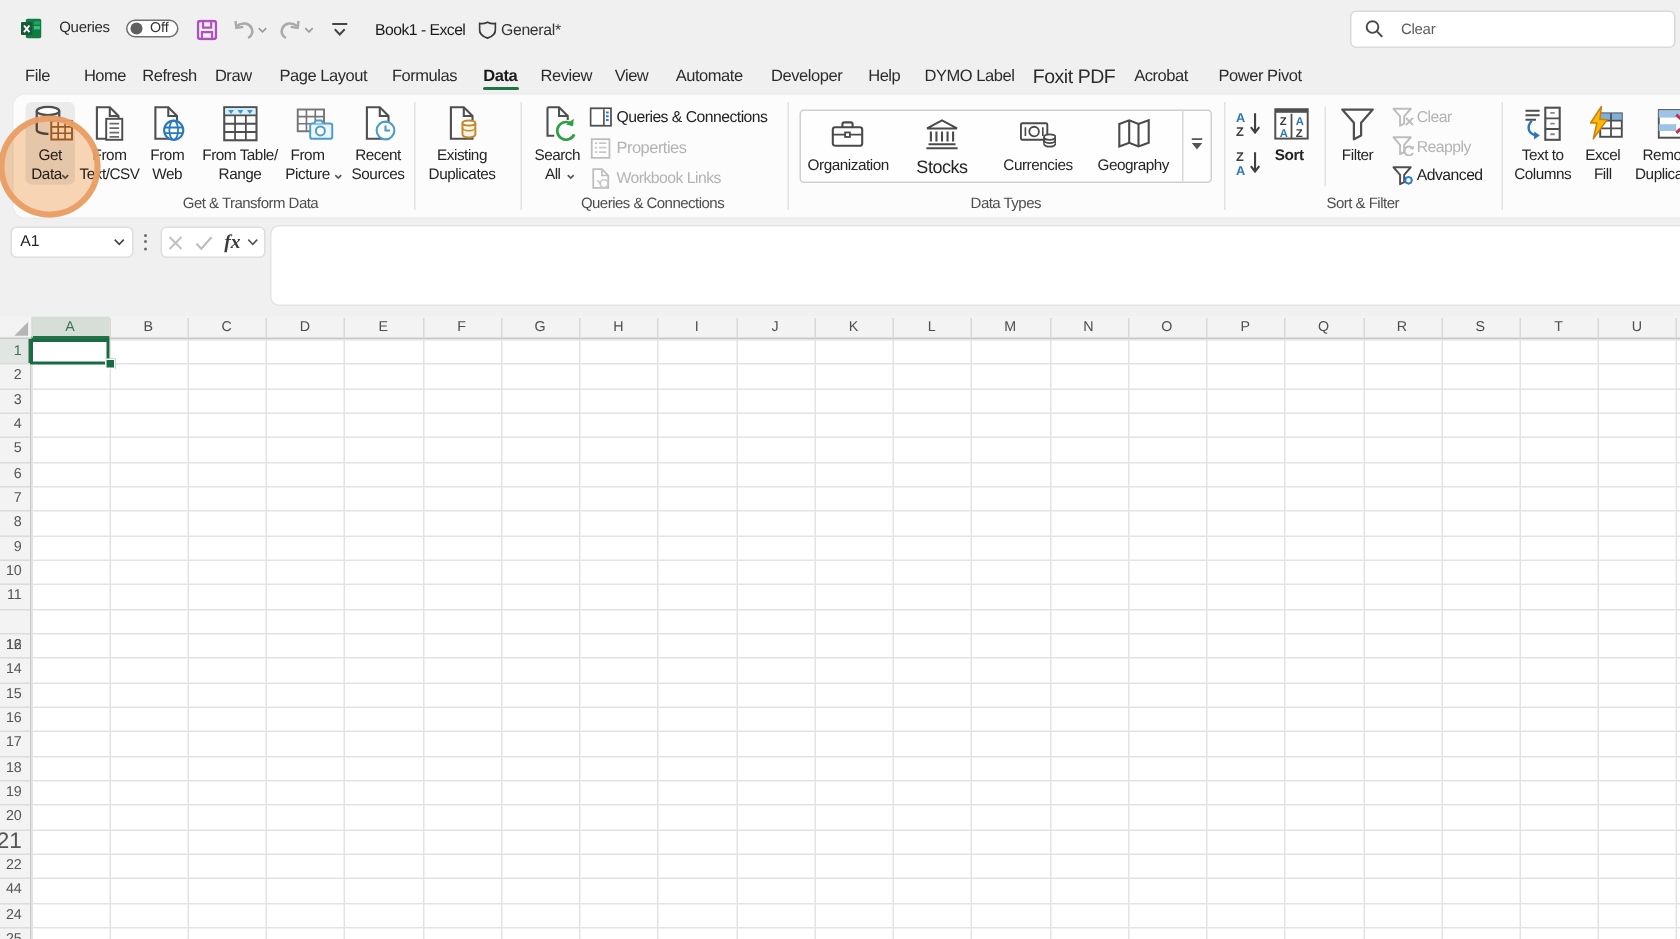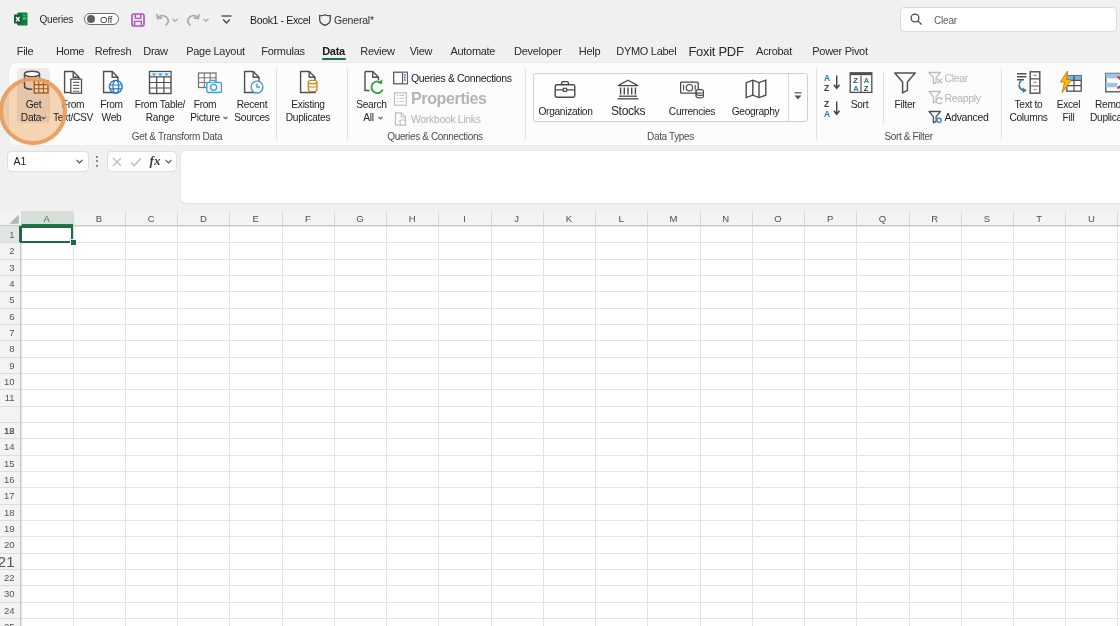--- a/index.html
+++ b/index.html
@@ -71,21 +71,21 @@
     <div style="position:absolute;left:774px;top:51px;transform:translate(-50%,-50%);font-size:11px;color:#2b2b2b;font-weight:400;letter-spacing:-0.3px;white-space:nowrap;z-index:1">Acrobat</div>
     <div style="position:absolute;left:840px;top:51px;transform:translate(-50%,-50%);font-size:11px;color:#2b2b2b;font-weight:400;letter-spacing:-0.3px;white-space:nowrap;z-index:1">Power Pivot</div>
     <div style="position:absolute;left:322px;top:57.8px;width:23.5px;height:2.4px;background:#217346;border-radius:2px"></div>
     <div style="position:absolute;left:8px;top:62px;width:1112px;height:84px;background:#fcfcfc;border:1px solid #ebebeb;border-right:none;border-radius:9px 0 0 9px;box-sizing:border-box"></div>
     <div style="position:absolute;left:276px;top:68px;width:1px;height:72px;background:#e2e2e2"></div>
     <div style="position:absolute;left:346.5px;top:68px;width:1px;height:72px;background:#e2e2e2"></div>
     <div style="position:absolute;left:525px;top:68px;width:1px;height:72px;background:#e2e2e2"></div>
     <div style="position:absolute;left:815.5px;top:68px;width:1px;height:72px;background:#e2e2e2"></div>
     <div style="position:absolute;left:1001px;top:68px;width:1px;height:72px;background:#e2e2e2"></div>
     <div style="position:absolute;left:883px;top:71px;width:1px;height:53px;background:#e2e2e2"></div>
-    <div style="position:absolute;left:177px;top:135.5px;transform:translate(-50%,-50%);font-size:10px;color:#4d4d4d;font-weight:400;letter-spacing:-0.35px;white-space:nowrap;z-index:1">Get &amp; Transform Data</div>
+    <div style="position:absolute;left:167px;top:135.5px;transform:translate(-50%,-50%);font-size:10px;color:#4d4d4d;font-weight:400;letter-spacing:-0.35px;white-space:nowrap;z-index:1">Get &amp; Transform Data</div>
     <div style="position:absolute;left:435px;top:135.5px;transform:translate(-50%,-50%);font-size:10px;color:#4d4d4d;font-weight:400;letter-spacing:-0.35px;white-space:nowrap;z-index:1">Queries &amp; Connections</div>
     <div style="position:absolute;left:670.5px;top:135.5px;transform:translate(-50%,-50%);font-size:10px;color:#4d4d4d;font-weight:400;letter-spacing:-0.35px;white-space:nowrap;z-index:1">Data Types</div>
     <div style="position:absolute;left:908.5px;top:135.5px;transform:translate(-50%,-50%);font-size:10px;color:#4d4d4d;font-weight:400;letter-spacing:-0.35px;white-space:nowrap;z-index:1">Sort &amp; Filter</div>
     <div style="position:absolute;left:17px;top:67.5px;width:32.5px;height:55px;background:#ebebeb;border-radius:4px"></div>
     <svg style="position:absolute;left:22px;top:70px" width="27" height="27" viewBox="0 0 27 27" fill="none">
       <path d="M2.5 4 V16.6 C2.5 18 5.6 19.2 9.5 19.2 L10.3 19.2" stroke="#4f4f4f" stroke-width="1.5"></path>
       <path d="M17.5 4 V9.2" stroke="#4f4f4f" stroke-width="1.5"></path>
       <ellipse cx="10" cy="4" rx="7.5" ry="2.7" fill="#fff" stroke="#4f4f4f" stroke-width="1.5"></ellipse>
       <rect x="12.2" y="10.6" width="13.8" height="12.4" fill="#fdf4e7" stroke="#9c6b2f" stroke-width="1.3"></rect>
       <path d="M12.2 14.6 H26 M12.2 18.8 H26 M16.8 10.6 V23 M21.4 10.6 V23" stroke="#9c6b2f" stroke-width="1.1"></path>
@@ -164,21 +164,21 @@
       <rect x="0.7" y="1.2" width="13.6" height="11.6" fill="#fff" stroke="#4f4f4f" stroke-width="1.2"></rect>
       <rect x="9.3" y="1.8" width="4.4" height="10.4" fill="#fff"></rect>
       <path d="M9.6 1.8 V12.4" stroke="#4f4f4f" stroke-width="1.1"></path>
       <path d="M11 4 h1.8 M11 6.5 h1.8 M11 9 h1.8" stroke="#2b7cd3" stroke-width="1.3"></path>
     </svg>
     <div style="position:absolute;left:411px;top:78px;transform:translate(0,-50%);font-size:10.5px;color:#222;font-weight:400;letter-spacing:-0.35px;white-space:nowrap;z-index:1">Queries &amp; Connections</div>
     <svg style="position:absolute;left:392.5px;top:91.5px" width="15" height="14" viewBox="0 0 15 14" fill="none">
       <rect x="1.5" y="0.8" width="11.8" height="12.4" fill="#fff" stroke="#bdbdbd" stroke-width="1.2"></rect>
       <path d="M3.6 3.4 h1.6 M6.4 3.4 h4.8 M3.6 6.4 h1.6 M6.4 6.4 h4.8 M3.6 9.4 h1.6 M6.4 9.4 h4.8" stroke="#c7c7c7" stroke-width="1.1"></path>
     </svg>
-    <div style="position:absolute;left:411px;top:98.5px;transform:translate(0,-50%);font-size:16px;color:#b3b3b3;font-weight:700;letter-spacing:-0.35px;white-space:nowrap;z-index:1">Properties</div>
+    <div style="position:absolute;left:411px;top:98.5px;transform:translate(0,-50%);font-size:11px;color:#b3b3b3;font-weight:400;letter-spacing:-0.35px;white-space:nowrap;z-index:1">Properties</div>
     <svg style="position:absolute;left:392.5px;top:111.5px" width="15" height="14" viewBox="0 0 15 14" fill="none">
       <path d="M2.5 0.8 H8.3 L12.5 5 V13.2 H2.5 Z" fill="#fff" stroke="#bdbdbd" stroke-width="1.2"></path>
       <path d="M8.3 0.8 V5 H12.5" stroke="#bdbdbd" stroke-width="1.1"></path>
       <circle cx="9.7" cy="10.4" r="2.6" stroke="#c7c7c7" stroke-width="1.1" fill="#fff"></circle>
       <path d="M5.2 8.2 l2.4 2.4" stroke="#c7c7c7" stroke-width="1.1"></path>
     </svg>
     <div style="position:absolute;left:411px;top:118.5px;transform:translate(0,-50%);font-size:10.5px;color:#b3b3b3;font-weight:400;letter-spacing:-0.35px;white-space:nowrap;z-index:1">Workbook Links</div>
     <div style="position:absolute;left:533px;top:72.5px;width:274.5px;height:49px;background:#fefefe;border:1px solid #cfcfcf;border-radius:3px;box-sizing:border-box"></div>
     <div style="position:absolute;left:788px;top:73.5px;width:1px;height:47px;background:#d9d9d9"></div>
     <svg style="position:absolute;left:794px;top:92px" width="8" height="9" viewBox="0 0 8 9" fill="none">
@@ -228,21 +228,21 @@
     </svg>
     <svg style="position:absolute;left:848.5px;top:70.5px" width="24" height="24" viewBox="0 0 24 24" fill="none">
       <rect x="1.2" y="1.8" width="21.6" height="19.6" fill="#fff" stroke="#4f4f4f" stroke-width="1.3"></rect>
       <rect x="1.2" y="1.8" width="21.6" height="2.4" fill="#4f4f4f"></rect>
       <path d="M12 4.8 V21.4" stroke="#4f4f4f" stroke-width="1.2"></path>
       <text x="4.2" y="12.4" font-family="Liberation Sans" font-size="7.5" font-weight="bold" fill="#404040">Z</text>
       <text x="4.2" y="20.2" font-family="Liberation Sans" font-size="7.5" font-weight="bold" fill="#2e75b6">A</text>
       <text x="14.8" y="12.4" font-family="Liberation Sans" font-size="7.5" font-weight="bold" fill="#2e75b6">A</text>
       <text x="14.8" y="20.2" font-family="Liberation Sans" font-size="7.5" font-weight="bold" fill="#404040">Z</text>
     </svg>
-    <div style="position:absolute;left:859.5px;top:104px;transform:translate(-50%,-50%);font-size:10.2px;color:#252525;font-weight:400;letter-spacing:-0.3px;white-space:nowrap;z-index:1">Sort</div>
+    <div style="position:absolute;left:859.5px;top:104px;transform:translate(-50%,-50%);font-size:10.2px;color:#252525;font-weight:700;letter-spacing:-0.3px;white-space:nowrap;z-index:1">Sort</div>
     <svg style="position:absolute;left:893px;top:70.5px" width="24" height="24" viewBox="0 0 24 24" fill="none">
       <path d="M1.8 2 H22.2 L14.4 10.9 V19.4 L9.6 21.9 V10.9 Z" fill="#fff" stroke="#4f4f4f" stroke-width="1.5" stroke-linejoin="round"></path>
     </svg>
     <div style="position:absolute;left:905px;top:104px;transform:translate(-50%,-50%);font-size:10.2px;color:#252525;font-weight:400;letter-spacing:-0.3px;white-space:nowrap;z-index:1">Filter</div>
     <svg style="position:absolute;left:927.5px;top:70.5px" width="16" height="14" viewBox="0 0 16 14" fill="none">
       <path d="M1 1.5 H12.5 L8.1 6.6 V11.4 L5.4 12.8 V6.6 Z" fill="#fff" stroke="#bdbdbd" stroke-width="1.3" stroke-linejoin="round"></path>
       <path d="M9.3 7.6 L14 12.3 M14 7.6 L9.3 12.3" stroke="#bdbdbd" stroke-width="1.3"></path>
     </svg>
     <div style="position:absolute;left:944.5px;top:77.5px;transform:translate(0,-50%);font-size:10.5px;color:#b3b3b3;font-weight:400;letter-spacing:-0.35px;white-space:nowrap;z-index:1">Clear</div>
     <svg style="position:absolute;left:927.5px;top:90px" width="16" height="14" viewBox="0 0 16 14" fill="none">
@@ -393,21 +393,21 @@
     <div style="position:absolute;left:14.5px;top:511.775px;transform:translate(-100%,-50%);font-size:9.5px;color:#555;font-weight:400;letter-spacing:0px;white-space:nowrap;z-index:1">18</div>
     <div style="position:absolute;left:0px;top:519.94px;width:19.5px;height:1px;background:#dcdcdc"></div>
     <div style="position:absolute;left:14.5px;top:528.1049999999999px;transform:translate(-100%,-50%);font-size:9.5px;color:#555;font-weight:400;letter-spacing:0px;white-space:nowrap;z-index:1">19</div>
     <div style="position:absolute;left:0px;top:536.27px;width:19.5px;height:1px;background:#dcdcdc"></div>
     <div style="position:absolute;left:14.5px;top:544.435px;transform:translate(-100%,-50%);font-size:9.5px;color:#555;font-weight:400;letter-spacing:0px;white-space:nowrap;z-index:1">20</div>
     <div style="position:absolute;left:0px;top:552.60px;width:19.5px;height:1px;background:#dcdcdc"></div>
     <div style="position:absolute;left:14.5px;top:560.7649999999999px;transform:translate(-100%,-50%);font-size:15px;color:#555;font-weight:400;letter-spacing:0px;white-space:nowrap;z-index:1">21</div>
     <div style="position:absolute;left:0px;top:568.93px;width:19.5px;height:1px;background:#dcdcdc"></div>
     <div style="position:absolute;left:14.5px;top:577.0949999999999px;transform:translate(-100%,-50%);font-size:9.5px;color:#555;font-weight:400;letter-spacing:0px;white-space:nowrap;z-index:1">22</div>
     <div style="position:absolute;left:0px;top:585.26px;width:19.5px;height:1px;background:#dcdcdc"></div>
-    <div style="position:absolute;left:14.5px;top:593.425px;transform:translate(-100%,-50%);font-size:9.5px;color:#555;font-weight:400;letter-spacing:0px;white-space:nowrap;z-index:1">30</div>
+    <div style="position:absolute;left:14.5px;top:593.425px;transform:translate(-100%,-50%);font-size:9.5px;color:#555;font-weight:400;letter-spacing:0px;white-space:nowrap;z-index:1">44</div>
     <div style="position:absolute;left:0px;top:601.59px;width:19.5px;height:1px;background:#dcdcdc"></div>
     <div style="position:absolute;left:14.5px;top:609.7549999999999px;transform:translate(-100%,-50%);font-size:9.5px;color:#555;font-weight:400;letter-spacing:0px;white-space:nowrap;z-index:1">24</div>
     <div style="position:absolute;left:0px;top:617.92px;width:19.5px;height:1px;background:#dcdcdc"></div>
     <div style="position:absolute;left:14.5px;top:626.0849999999999px;transform:translate(-100%,-50%);font-size:9.5px;color:#555;font-weight:400;letter-spacing:0px;white-space:nowrap;z-index:1">25</div>
     <div style="position:absolute;left:20.50px;top:226px;width:1px;height:400px;background:#e3e3e3"></div>
     <div style="position:absolute;left:72.73px;top:226px;width:1px;height:400px;background:#e3e3e3"></div>
     <div style="position:absolute;left:124.97px;top:226px;width:1px;height:400px;background:#e3e3e3"></div>
     <div style="position:absolute;left:177.20px;top:226px;width:1px;height:400px;background:#e3e3e3"></div>
     <div style="position:absolute;left:229.44px;top:226px;width:1px;height:400px;background:#e3e3e3"></div>
     <div style="position:absolute;left:281.68px;top:226px;width:1px;height:400px;background:#e3e3e3"></div>

